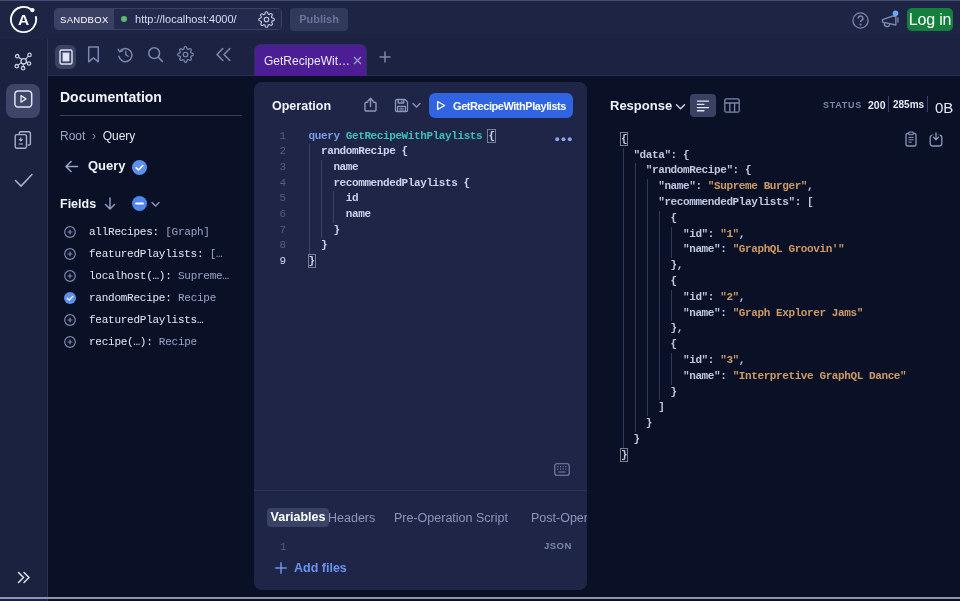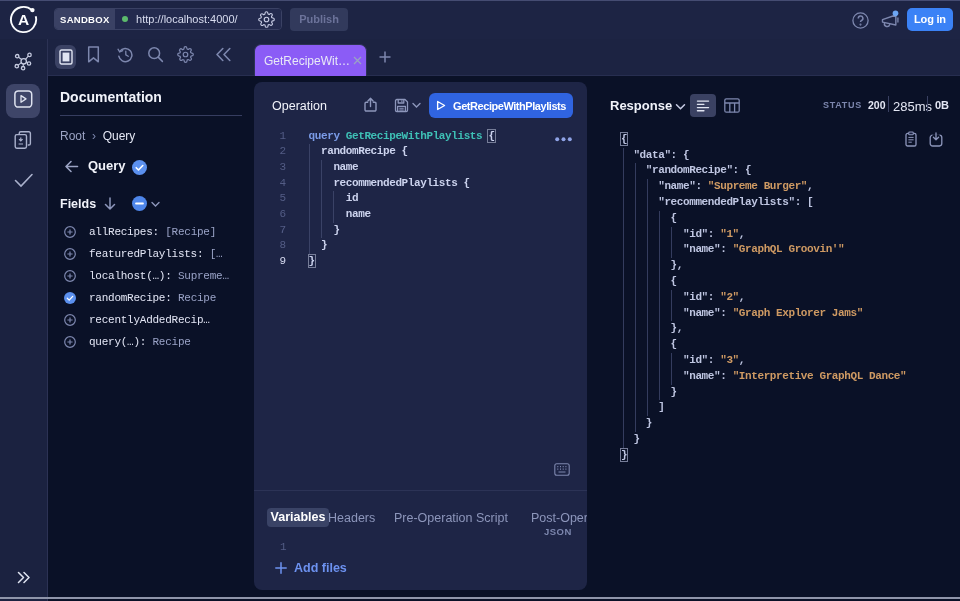--- a/index.html
+++ b/index.html
@@ -4,51 +4,51 @@
 <style>
   * { margin:0; padding:0; box-sizing:border-box; }
   html,body { width:960px; height:601px; overflow:hidden; }
   body { background:#0a1127; font-family:"Liberation Sans", sans-serif; position:relative; }
   .abs { position:absolute; }
   .mono { font-family:"Liberation Mono", monospace; }
 
   
   #topbar { position:absolute; left:0; top:0; width:960px; height:39px; background:#1d2444; }
   #urlgroup { position:absolute; left:54px; top:8px; width:228px; height:22px; border:1px solid #3a4164; border-radius:4px; display:flex; align-items:stretch; overflow:hidden; }
-  #sandboxchip { background:#3a4164; color:#fff; font-size:9.5px; font-weight:bold; letter-spacing:0.3px; display:flex; align-items:center; padding:0 5px; flex:0 0 auto; }
+  #sandboxchip { background:#3a4164; color:#fff; font-size:9.5px; font-weight:normal; letter-spacing:0.3px; display:flex; align-items:center; padding:0 5px; flex:0 0 auto; }
   #urlbox { background:#232a4e; display:flex; align-items:center; padding:0 6px 0 7px; flex:1; }
   #urldot { width:6.5px; height:6.5px; border-radius:50%; background:#5cba6c; margin-right:8px; }
   #urltext { color:#d9ddf0; font-size:11px; }
   #publish { position:absolute; left:290px; top:8px; width:58px; height:23px; background:#323a5c; border-radius:4px; color:#6c739a; font-size:11px; font-weight:bold; text-align:center; line-height:23px; }
-  #login { position:absolute; left:907px; top:8px; width:46px; height:23px; background:#3b82f6; border-radius:5px; color:#fff; font-size:11px; font-weight:bold; letter-spacing:-0.2px; text-align:center; line-height:23px; }
+  #login { position:absolute; left:907px; top:8px; width:46px; height:23px; background:#15803d; border-radius:5px; color:#fff; font-size:16px; font-weight:normal; letter-spacing:-0.2px; text-align:center; line-height:23px; }
 
   
   #tabstrip { position:absolute; left:48px; top:39px; width:912px; height:37px; background:#1c2342; border-bottom:1px solid #272e50; }
   .stripicon { position:absolute; }
-  #tab1 { position:absolute; left:206px; top:5px; width:113px; height:32px; background:#8b5cf6; border:1px solid #2c3354; border-bottom:none; border-radius:7px 7px 0 0; color:#e8eaf6; font-size:12px; line-height:30px; padding-left:9px; }
+  #tab1 { position:absolute; left:206px; top:5px; width:113px; height:32px; background:#4c1d95; border:1px solid #2c3354; border-bottom:none; border-radius:7px 7px 0 0; color:#e8eaf6; font-size:12px; line-height:30px; padding-left:9px; }
   #tab1 { display:flex; align-items:center; }
 
   
   #rail { position:absolute; left:0; top:39px; width:48px; height:562px; background:#1b2240; border-right:1px solid #2c3254; }
   #railsel { position:absolute; left:6px; top:45px; width:34px; height:34px; background:#3e4568; border-radius:8px; }
 
   
   #doc { position:absolute; left:48px; top:76px; width:206px; height:525px; }
   #doctitle { position:absolute; left:12px; top:13px; color:#f1f3fa; font-size:14px; font-weight:bold; }
   #dochr { position:absolute; left:12px; top:39px; width:182px; height:1px; background:#363d60; }
   #crumb { position:absolute; left:12px; top:53px; font-size:12px; color:#9ba3c4; }
   #crumb b { color:#e4e7f4; font-weight:normal; }
   .fitem { position:absolute; left:16px; height:12px; display:flex; align-items:center; font-family:"Liberation Mono", monospace; font-size:11px; letter-spacing:-0.25px; white-space:pre; }
   .fitem .plus { margin-right:13px; }
   .fname { color:#e3e6f5; }
   .ftype { color:#9aa3c7; }
 
   
   #oppanel { position:absolute; left:254px; top:82px; width:333px; height:508px; background:#1e2546; border-radius:8px; }
-  #ophdr { position:absolute; left:18px; top:16.5px; color:#f1f3fa; font-size:12.5px; font-weight:normal; }
+  #ophdr { position:absolute; left:18px; top:16.5px; color:#f1f3fa; font-size:12.5px; font-weight:bold; }
   #runbtn { position:absolute; left:175px; top:11px; width:144px; height:25px; background:#3064e0; border-radius:6px; color:#fff; font-size:11px; letter-spacing:-0.45px; font-weight:bold; }
   .codeline { position:absolute; left:54.6px; font-size:11px; letter-spacing:-0.4px; white-space:pre; line-height:15.7px; font-family:"Liberation Mono", monospace; color:#ccd3ee; font-weight:bold; }
   .lnum { position:absolute; left:0; width:32px; text-align:right; color:#545d86; font-size:11px; line-height:15.7px; font-family:"Liberation Mono", monospace; }
   .kw { color:#7b9ce8; }
   .opn { color:#3ec0b6; }
   .boxed { outline:1px solid #767d98; }
   .guide { position:absolute; width:1px; background:#3a4266; }
   #runbtn { display:flex; align-items:center; justify-content:center; }
   .vtab { color:#8d96bb; font-size:12.5px; white-space:nowrap; }
 
@@ -176,41 +176,41 @@
     <svg class="abs" style="left:84px;top:120px" width="15" height="15" viewBox="0 0 15 15">
       <circle cx="7.5" cy="7.5" r="7.5" fill="#4e86ea"></circle>
       <path d="M4 7.5 h7" fill="none" stroke="#fff" stroke-width="1.8" stroke-linecap="round"></path>
     </svg>
     <svg class="abs" style="left:103px;top:125px" width="9" height="7" viewBox="0 0 9 7" fill="none" stroke="#8d96bb" stroke-width="1.4" stroke-linecap="round">
       <path d="M1 1.5 L4.5 5 L8 1.5"></path>
     </svg>
     <div class="fitem" style="top:150px"><svg class="plus" width="12" height="12" viewBox="0 0 12 12">
         <circle cx="6" cy="6" r="5.3" fill="none" stroke="#7d87ae" stroke-width="1.2"></circle>
         <path d="M6 3.4 V8.6 M3.4 6 H8.6" stroke="#7d87ae" stroke-width="1.2"></path>
-      </svg><span class="fname">allRecipes:</span><span class="ftype"> [Recipe]</span></div>
+      </svg><span class="fname">allRecipes:</span><span class="ftype"> [Graph]</span></div>
     <div class="fitem" style="top:172px"><svg class="plus" width="12" height="12" viewBox="0 0 12 12">
         <circle cx="6" cy="6" r="5.3" fill="none" stroke="#7d87ae" stroke-width="1.2"></circle>
         <path d="M6 3.4 V8.6 M3.4 6 H8.6" stroke="#7d87ae" stroke-width="1.2"></path>
       </svg><span class="fname">featuredPlaylists:</span><span class="ftype"> […</span></div>
     <div class="fitem" style="top:194px"><svg class="plus" width="12" height="12" viewBox="0 0 12 12">
         <circle cx="6" cy="6" r="5.3" fill="none" stroke="#7d87ae" stroke-width="1.2"></circle>
         <path d="M6 3.4 V8.6 M3.4 6 H8.6" stroke="#7d87ae" stroke-width="1.2"></path>
       </svg><span class="fname">localhost(…):</span><span class="ftype"> Supreme…</span></div>
     <div class="fitem" style="top:216px"><svg class="plus" width="12" height="12" viewBox="0 0 12 12">
         <circle cx="6" cy="6" r="6" fill="#5b90ee"></circle>
         <path d="M3.3 6.2 l1.9 1.9 3.5 -3.7" fill="none" stroke="#fff" stroke-width="1.3" stroke-linecap="round" stroke-linejoin="round"></path>
       </svg><span class="fname">randomRecipe:</span><span class="ftype"> Recipe</span></div>
     <div class="fitem" style="top:238px"><svg class="plus" width="12" height="12" viewBox="0 0 12 12">
         <circle cx="6" cy="6" r="5.3" fill="none" stroke="#7d87ae" stroke-width="1.2"></circle>
         <path d="M6 3.4 V8.6 M3.4 6 H8.6" stroke="#7d87ae" stroke-width="1.2"></path>
-      </svg><span class="fname">recentlyAddedRecip…</span></div>
+      </svg><span class="fname">featuredPlaylists…</span></div>
     <div class="fitem" style="top:260px"><svg class="plus" width="12" height="12" viewBox="0 0 12 12">
         <circle cx="6" cy="6" r="5.3" fill="none" stroke="#7d87ae" stroke-width="1.2"></circle>
         <path d="M6 3.4 V8.6 M3.4 6 H8.6" stroke="#7d87ae" stroke-width="1.2"></path>
-      </svg><span class="fname">query(…):</span><span class="ftype"> Recipe</span></div>
+      </svg><span class="fname">recipe(…):</span><span class="ftype"> Recipe</span></div>
   </div>
   <div id="oppanel">
     <div id="ophdr">Operation</div>
     <svg class="abs" style="left:109px;top:15px" width="15" height="16" viewBox="0 0 15 16" fill="none" stroke="#8d96bb" stroke-width="1.4" stroke-linecap="round" stroke-linejoin="round">
       <path d="M4.7 5.2 H3.2 a1.2 1.2 0 0 0 -1.2 1.2 v6.4 a1.2 1.2 0 0 0 1.2 1.2 h8.6 a1.2 1.2 0 0 0 1.2 -1.2 V6.4 a1.2 1.2 0 0 0 -1.2 -1.2 h-1.5"></path>
       <path d="M7.5 9.5 V1.6 M4.9 3.9 L7.5 1.3 L10.1 3.9"></path>
     </svg>
     <svg class="abs" style="left:140px;top:16px" width="15" height="15" viewBox="0 0 15 15" fill="none" stroke="#8d96bb" stroke-width="1.3" stroke-linejoin="round">
       <path d="M1.5 2.8 a1.3 1.3 0 0 1 1.3 -1.3 h8.2 l2.5 2.5 v8.2 a1.3 1.3 0 0 1 -1.3 1.3 h-9.4 a1.3 1.3 0 0 1 -1.3 -1.3 z"></path>
       <path d="M4.2 1.6 v3.4 h5.6 v-3.4 M3.6 13.4 v-5 h7.8 v5"></path>
@@ -254,44 +254,44 @@
     <svg class="abs" style="left:300px;top:381px" width="16" height="13" viewBox="0 0 16 13" fill="none" stroke="#7d87ae" stroke-width="1.1">
       <rect x="0.8" y="0.8" width="14.4" height="11.4" rx="2"></rect>
       <path d="M3.3 3.6 h1 M6 3.6 h1 M8.7 3.6 h1 M11.4 3.6 h1 M3.3 6.2 h1 M6 6.2 h1 M8.7 6.2 h1 M11.4 6.2 h1 M4.5 9 h7" stroke-width="1.2"></path>
     </svg>
     <div class="abs" style="left:0;top:408px;width:333px;height:1px;background:#2c3356"></div>
     <div class="abs" style="left:13px;top:426px;width:62px;height:19px;background:#3a4366;border-radius:4px;color:#fff;font-size:12.5px;font-weight:bold;text-align:center;line-height:19px">Variables</div>
     <div class="vtab abs" style="left:74px;top:429px">Headers</div>
     <div class="vtab abs" style="left:140px;top:429px">Pre-Operation Script</div>
     <div class="vtab abs" style="left:277px;top:429px">Post-Operation Script</div>
     <div class="abs mono" style="left:26px;top:459px;color:#545d86;font-size:11px">1</div>
-    <div class="abs" style="left:290px;top:444px;color:#7d87ae;font-size:9.5px;font-weight:bold;letter-spacing:0.5px">JSON</div>
+    <div class="abs" style="left:290px;top:458px;color:#7d87ae;font-size:9.5px;font-weight:bold;letter-spacing:0.5px">JSON</div>
     <div class="abs" style="left:21px;top:479px;color:#6d92f0;font-size:12.5px;font-weight:bold;white-space:nowrap"><svg width="12" height="12" viewBox="0 0 12 12" fill="none" stroke="#6d92f0" stroke-width="1.5" stroke-linecap="round" style="vertical-align:-1.5px;margin-right:7px;display:inline-block">
         <path d="M6 0.8 V11.2 M0.8 6 H11.2"></path>
       </svg>Add files</div>
   </div>
   <div id="resp">
     <div class="abs" style="left:10px;top:16px;color:#f1f3fa;font-size:13px;font-weight:bold">Response</div>
     <svg class="abs" style="left:75px;top:21px" width="11" height="8" viewBox="0 0 11 8" fill="none" stroke="#c7cce4" stroke-width="1.5" stroke-linecap="round">
       <path d="M1.5 1.8 L5.5 5.8 L9.5 1.8"></path>
     </svg>
     <div class="abs" style="left:90px;top:12px;width:26px;height:23px;background:#3a4162;border-radius:4px"></div>
     <svg class="abs" style="left:96px;top:18px" width="14" height="12" viewBox="0 0 14 13" stroke="#e1e5f2" stroke-width="1.5" stroke-linecap="round">
       <path d="M1 1.2 H13 M1 4.7 H8 M1 8.2 H13 M1 11.7 H8"></path>
     </svg>
     <svg class="abs" style="left:124px;top:16px" width="16" height="15" viewBox="0 0 16 15" fill="none" stroke="#7d87ae" stroke-width="1.3">
       <rect x="0.8" y="0.8" width="14.4" height="13.4" rx="1.5"></rect>
       <path d="M0.8 5 H15.2 M5.8 5 V14.2 M10.6 5 V14.2"></path>
     </svg>
     <div class="abs" style="left:223px;top:18px;color:#7d87ae;font-size:9px;font-weight:bold;letter-spacing:0.7px">STATUS</div>
     <div class="abs" style="left:268px;top:17px;color:#e4e7f4;font-size:10.5px;font-weight:bold">200</div>
     <div class="abs" style="left:288px;top:14px;width:1px;height:16px;background:#3a4162"></div>
-    <div class="abs" style="left:293px;top:17px;color:#e4e7f4;font-size:13px;font-weight:normal">285ms</div>
+    <div class="abs" style="left:293px;top:17px;color:#e4e7f4;font-size:10px;font-weight:bold">285ms</div>
     <div class="abs" style="left:327px;top:14px;width:1px;height:16px;background:#3a4162"></div>
-    <div class="abs" style="left:335px;top:17px;color:#e4e7f4;font-size:11px;font-weight:bold">0B</div>
+    <div class="abs" style="left:335px;top:17px;color:#e4e7f4;font-size:15px;font-weight:normal">0B</div>
     <svg class="abs" style="left:305px;top:49px" width="12" height="16" viewBox="0 0 12 16" fill="none" stroke="#8d96bb" stroke-width="1.3">
       <rect x="1" y="2.4" width="10" height="12.6" rx="1.6"></rect>
       <rect x="3.7" y="1" width="4.6" height="2.8" rx="0.9" fill="#1a2140" stroke="#8d96bb" stroke-width="1.1"></rect>
       <path d="M3.4 6.4 h5.2 M3.4 8.8 h5.2 M3.4 11.2 h3.4" stroke-width="1"></path>
     </svg>
     <svg class="abs" style="left:329px;top:50px" width="14" height="15" viewBox="0 0 14 15" fill="none" stroke="#8d96bb" stroke-width="1.3" stroke-linecap="round" stroke-linejoin="round">
       <rect x="1.2" y="3.2" width="11.6" height="10.8" rx="2.4" stroke-linecap="butt"></rect>
       <path d="M4.2 3.2 h5.6" stroke="#0b1229" stroke-width="1.8"></path>
       <path d="M7 0.8 V7.6 M4.4 5.2 L7 7.8 L9.6 5.2"></path>
     </svg>

